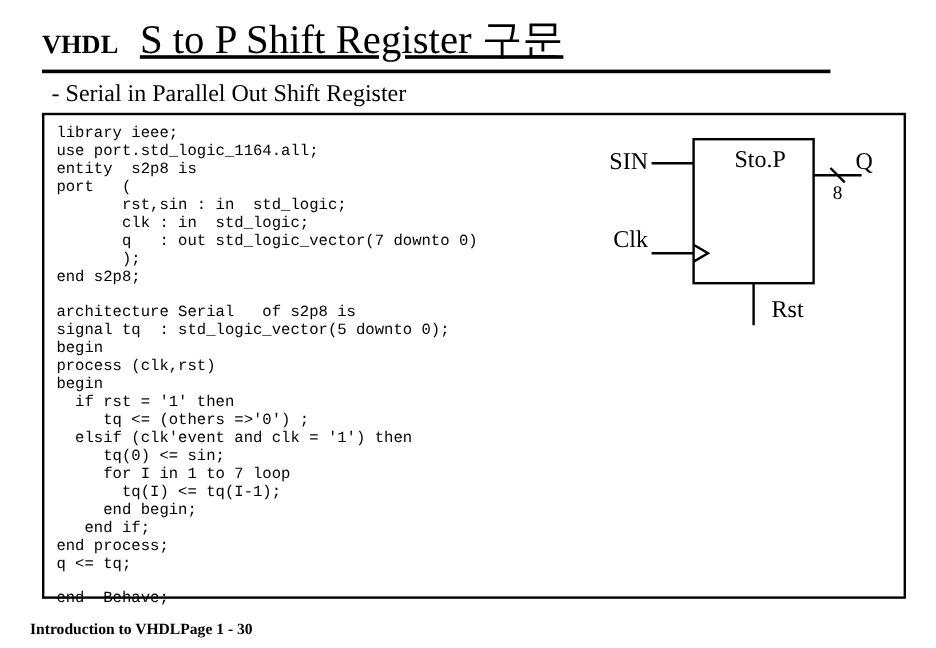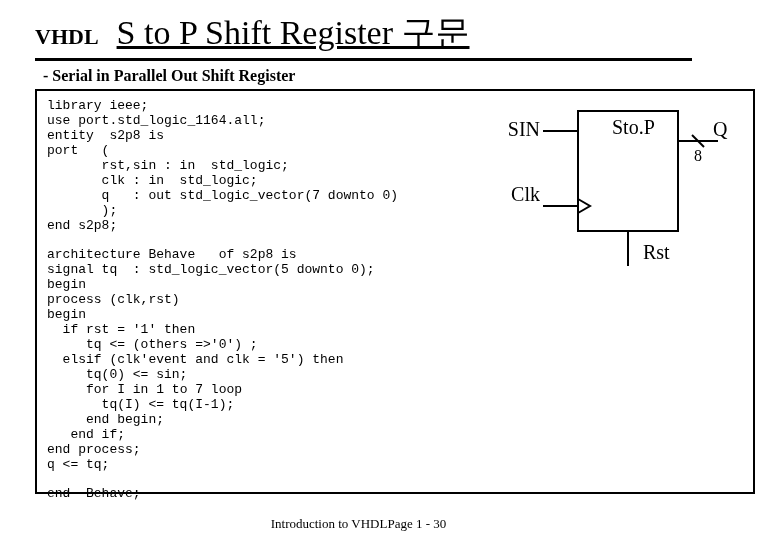--- a/index.html
+++ b/index.html
@@ -1,26 +1,26 @@
 <!DOCTYPE html>
 <html><head>
 <meta charset="utf-8">
 <style>
   * { box-sizing: border-box; margin: 0; padding: 0; }
   html, body { width: 780px; height: 540px; background: #fff; font-family: "Times New Roman", serif; }
   .page { width: 717px; height: 540px; position: relative; padding: 10px 25px 10px 35px; }
   .header { display: flex; align-items: baseline; border-bottom: 3px solid #000; padding-bottom: 2px; }
   .vhdl-label { font-weight: bold; font-size: 22px; margin-right: 18px; }
   .title { font-size: 34px; text-decoration: underline; }
-  .subtitle { font-size: 16px; margin: 6px 0 4px 8px; font-weight: bold; }
+  .subtitle { font-size: 20px; margin: 6px 0 4px 8px; }
   .codebox { border: 2px solid #000; padding: 8px 10px; width: 720px; height: 405px; position: relative; }
   .code { font-family: "Courier New", monospace; font-size: 13px; line-height: 1.15; white-space: pre; }
   .code .bold { font-weight: normal; }
   .diagram { position: absolute; right: 25px; top: 0; width: 220px; height: 180px; }
-  .footer { position: absolute; bottom: 8px; left: 25px; right: 25px; display: flex; justify-content: center; font-size: 13px; }
+  .footer { position: absolute; bottom: 8px; left: 25px; right: 25px; display: flex; justify-content: flex-start; font-size: 13px; font-weight: bold; }
   svg text { font-family: "Times New Roman", serif; }
 </style>
 </head>
 <body>
 
 <div class="page">
 
   <div class="header">
     <span class="vhdl-label">VHDL</span>
     <span class="title">S to P Shift Register 구문</span>
@@ -32,28 +32,28 @@
     <div class="code"><span>library ieee;</span>
 <span>use port.std_logic_1164.all;</span>
 <span>entity  s2p8 is</span>
 <span>port   (</span>
 <span>       rst,sin : in  std_logic;</span>
 <span>       clk : in  std_logic;</span>
 <span>       q   : out std_logic_vector(7 downto 0)</span>
 <span>       );</span>
 <span>end s2p8;</span>
 <span></span>
-<span>architecture Behave   of s2p8 is</span>
+<span>architecture Serial   of s2p8 is</span>
 <span>signal tq  : std_logic_vector(5 downto 0);</span>
 <span>begin</span>
 <span>process (clk,rst)</span>
 <span>begin</span>
 <span>  if rst = '1' then</span>
 <span>     tq &lt;= (others =&gt;'0') ;</span>
-<span>  elsif (clk'event and clk = '5') then</span>
+<span>  elsif (clk'event and clk = '1') then</span>
 <span>     tq(0) &lt;= sin;</span>
 <span>     </span><span class="bold">for I in 1 to 7 loop</span>
 <span class="bold">       tq(I) &lt;= tq(I-1);</span>
 <span class="bold">     end begin;</span>
 <span>   end if;</span>
 <span>end process;</span>
 <span>q &lt;= tq;</span>
 <span></span>
 <span>end  Behave;</span></div>
 

